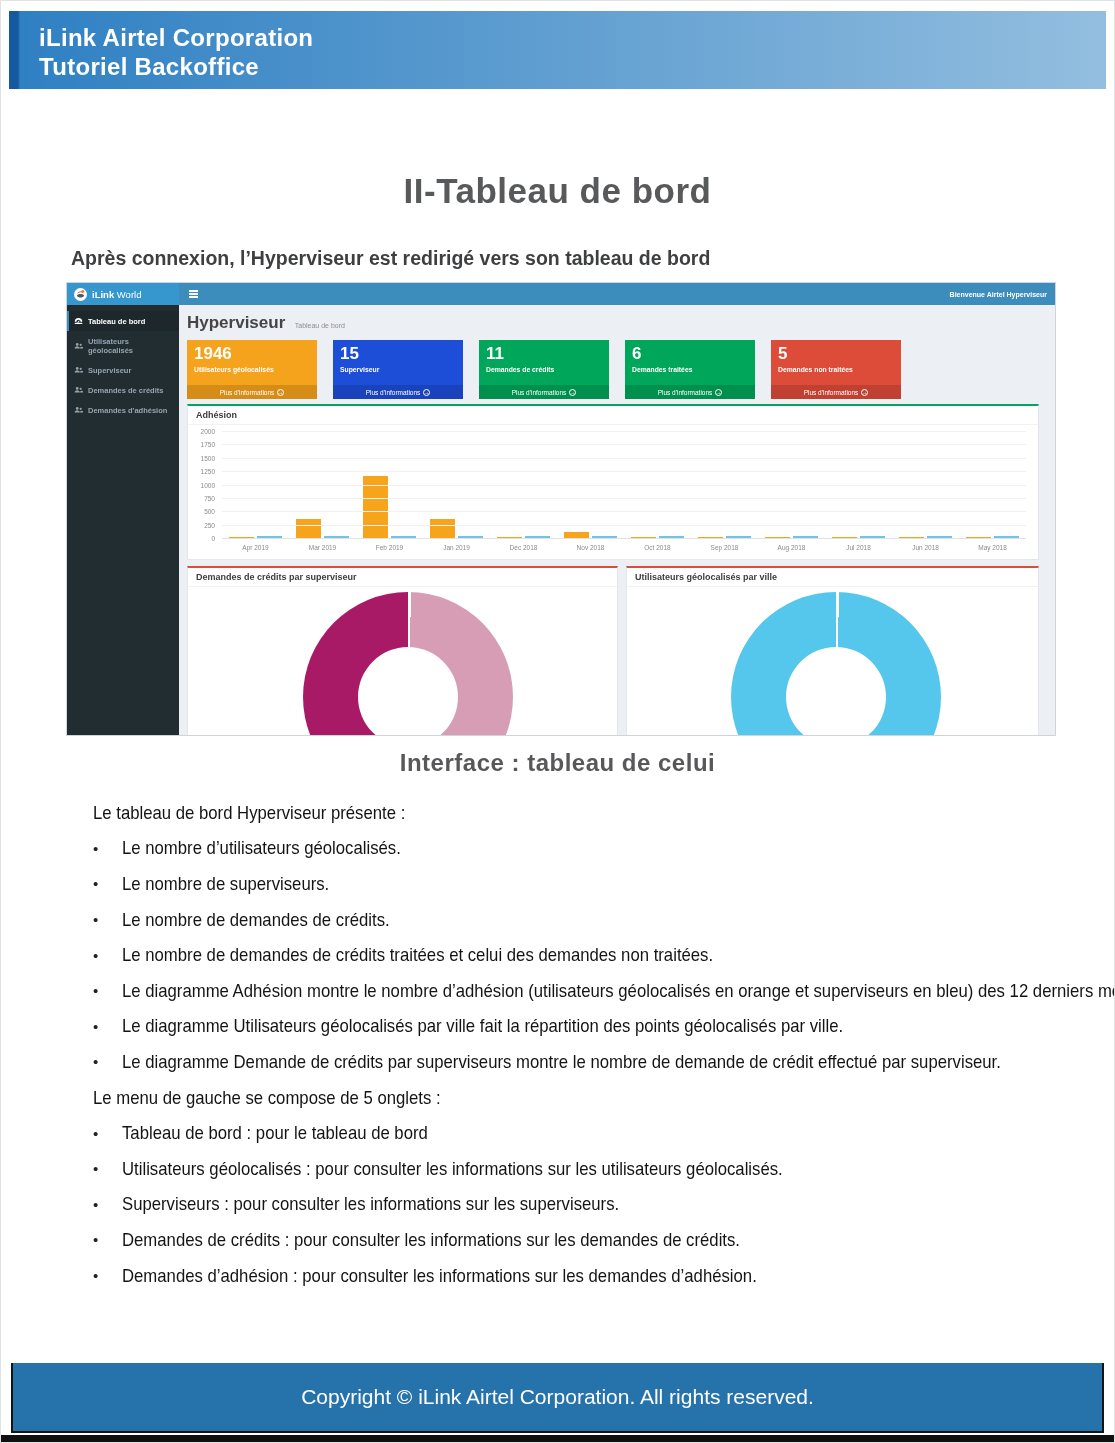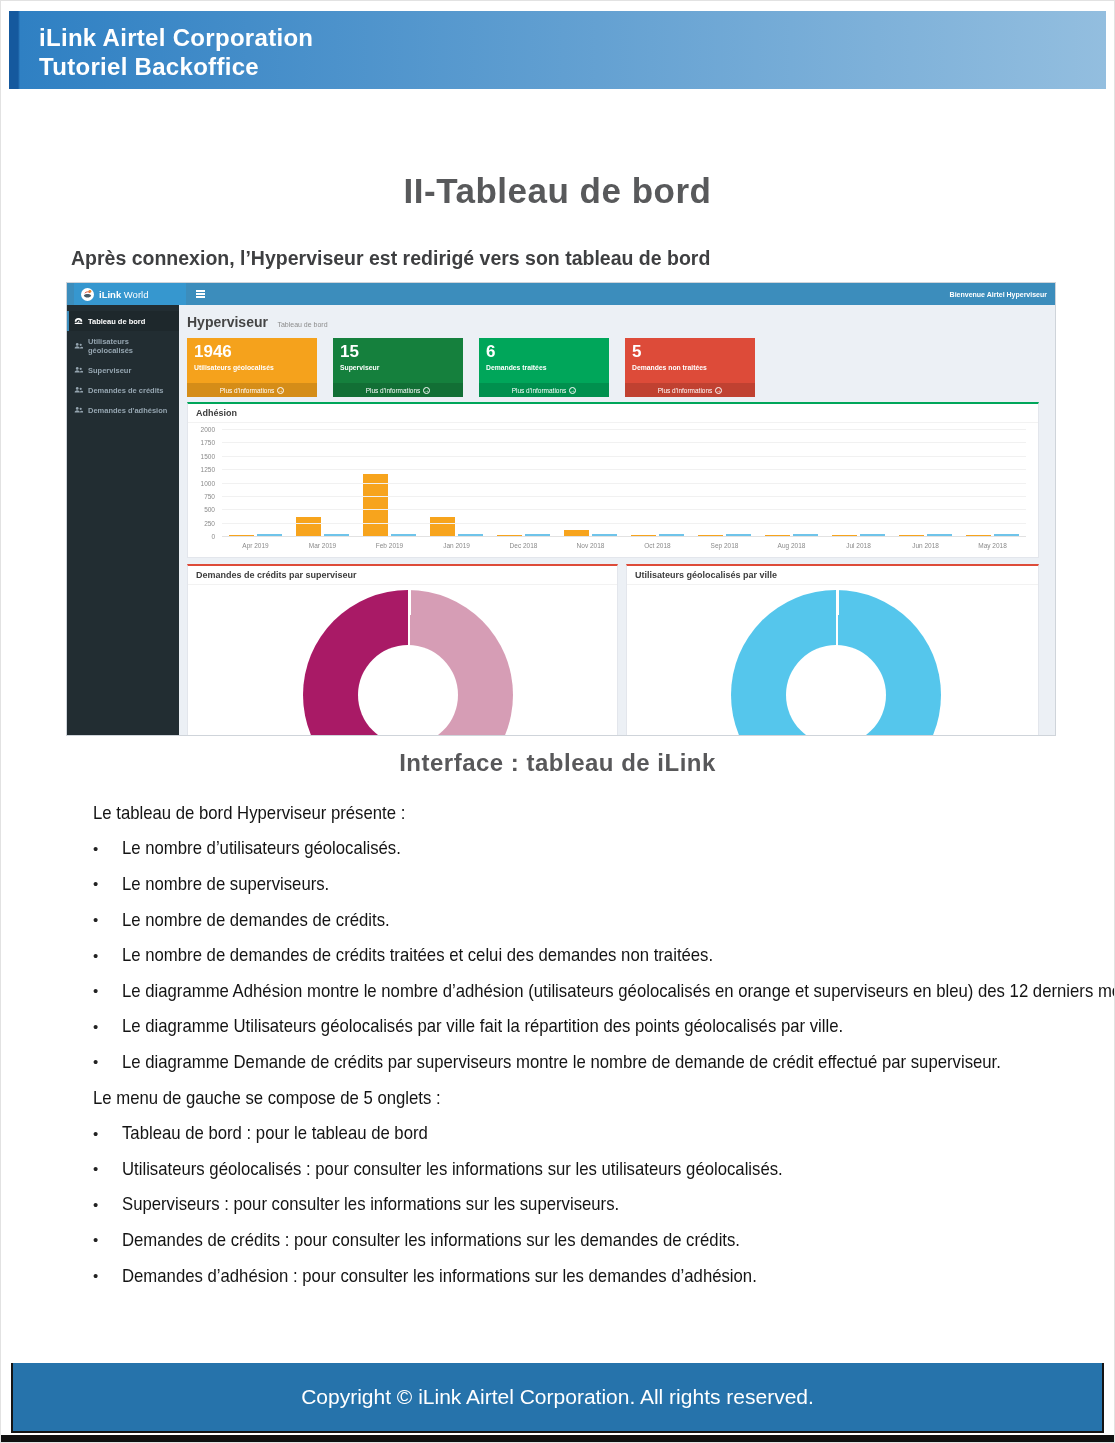--- a/index.html
+++ b/index.html
@@ -12,38 +12,38 @@
             padding:12px 0 0 30px; }
   .banner div { font-size:24px; font-weight:bold; line-height:29px; letter-spacing:.3px; }
 
   .doc-title { position:absolute; top:170px; left:0; width:100%; text-align:center;
                font-size:35px; font-weight:bold; color:#58595b; letter-spacing:.5px; }
   .doc-subtitle { position:absolute; top:246px; left:70px; font-size:19.5px; font-weight:bold; color:#3e3f41; }
 
   
   .shot { position:absolute; left:65px; top:281px; width:990px; height:454px; overflow:hidden;
           background:#ecf0f5; border:1px solid #cfd4da; }
-  .navbar { position:absolute; left:0; top:0; right:0; height:22px; background:#3c8dbc; display:flex; align-items:stretch;padding-left:7px; }
+  .navbar { position:absolute; left:0; top:0; right:0; height:22px; background:#3c8dbc; display:flex; align-items:stretch; }
   .brand { width:112px; background:#3697cf; display:flex; align-items:center; gap:5px; padding-left:7px; }
   .brand-text { color:#fff; font-size:9.5px; }
   .brand-text b { font-weight:bold; }
   .logo { width:13px; height:13px; border-radius:50%; background:#fff; display:inline-flex; align-items:center; justify-content:center; }
   .nav-rest { flex:1; display:flex; align-items:center; }
   .hamburger { margin-left:10px; display:inline-flex; flex-direction:column; gap:1.5px; }
   .hamburger i { display:block; width:9px; height:1.5px; background:#fff; }
   .welcome { margin-left:auto; padding-right:8px; color:#fff; font-size:7px; font-weight:bold; }
 
   .sidebar { position:absolute; left:0; top:22px; bottom:0; width:112px; background:#222d32; padding-top:6px; }
   .side-item { display:flex; align-items:center; gap:5px; padding:5.5px 7px; font-size:7.5px; font-weight:bold; color:#95a5b0; cursor:default; }
   .side-item.active { background:#1e282c; color:#fff; border-left:2px solid #3c8dbc; padding-left:5px; }
   .side-item svg { flex:none; }
 
   .content { position:absolute; left:112px; top:22px; right:0; bottom:0; background:#ecf0f5; padding:6px 16px 0 8px; overflow:hidden; }
   .ch-row { margin:2px 0 7px 0; }
-  .ch-title { font-size:14px; font-weight:bold; color:#454545; }
+  .ch-title { font-size:17px; font-weight:bold; color:#454545; }
   .ch-sub { font-size:7px; color:#8c8c8c; margin-left:5px; }
 
   .cards { display:flex; gap:16px; height:59px; margin-bottom:5px; }
   .card { width:130px; flex:none; position:relative; color:#fff; }
   .card .num { font-size:17px; font-weight:bold; padding:4px 7px 0; }
   .card .lbl { font-size:6.8px; font-weight:bold; padding:2px 7px 0; }
   .card .cfoot { position:absolute; left:0; right:0; bottom:0; height:14px; background:rgba(0,0,0,.13);
                  display:flex; align-items:center; justify-content:center; gap:3px; font-size:6.5px; cursor:pointer; }
   .ico-circle { width:7px; height:7px; border:1px solid #fff; border-radius:50%; display:inline-flex; align-items:center; justify-content:center; font-size:5px; line-height:1; }
 
@@ -176,23 +176,31 @@
 
       <div class="cards">
         <div class="card" style="background: rgb(245, 162, 28);">
           <div class="num">1946</div>
           <div class="lbl">Utilisateurs géolocalisés</div>
           <div class="cfoot">
               <span>Plus d'informations</span>
               <span class="ico-circle">→</span>
             </div>
         </div>
-        <div class="card" style="background: #15803d;">
+        <div class="card" style="background: #1d4ed8;">
           <div class="num">15</div>
           <div class="lbl">Superviseur</div>
+          <div class="cfoot">
+              <span>Plus d'informations</span>
+              <span class="ico-circle">→</span>
+            </div>
+        </div>
+        <div class="card" style="background: rgb(0, 166, 90);">
+          <div class="num">11</div>
+          <div class="lbl">Demandes de crédits</div>
           <div class="cfoot">
               <span>Plus d'informations</span>
               <span class="ico-circle">→</span>
             </div>
         </div>
         <div class="card" style="background: rgb(0, 166, 90);">
           <div class="num">6</div>
           <div class="lbl">Demandes traitées</div>
           <div class="cfoot">
               <span>Plus d'informations</span>
@@ -308,21 +316,21 @@
         <section class="panel dpanel right">
           <div class="panel-head">Utilisateurs géolocalisés par ville</div>
           <div class="donut" style="background: conic-gradient(rgb(255, 255, 255) 0%, rgb(255, 255, 255) 0.5%, rgb(85, 198, 236) 0.5%, rgb(85, 198, 236) 100%);">
               <div class="hole"></div>
             </div>
         </section>
       </div>
     </main>
   </div>
 
-  <h2 class="caption">Interface : tableau de iLink</h2>
+  <h2 class="caption">Interface : tableau de celui</h2>
 
   <div class="bodytext">
     <p class="line">
         <span>Le tableau de bord Hyperviseur présente :</span>
       </p>
     <ul>
       <li>
           <span class="dot">•</span>
           <span class="txt">Le nombre d’utilisateurs géolocalisés.</span>
         </li>

